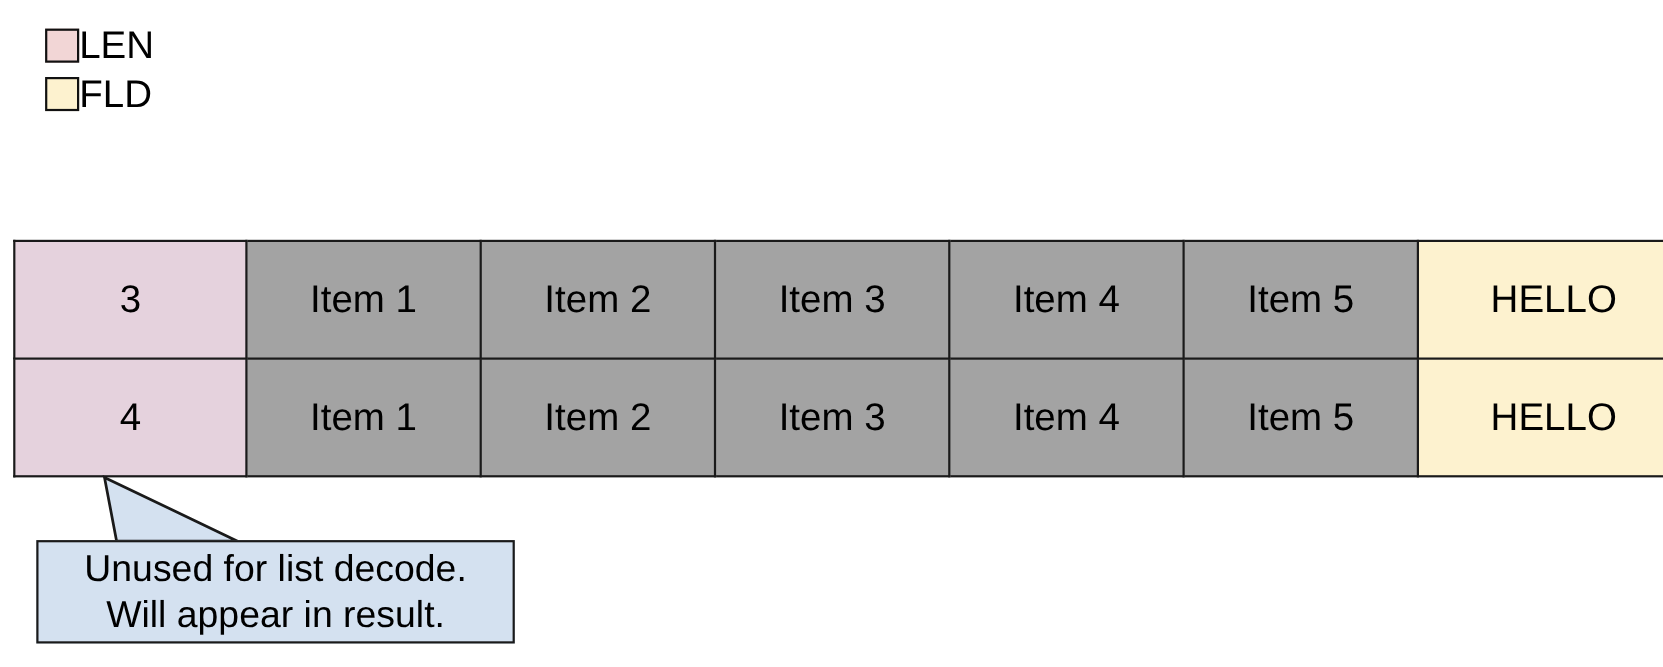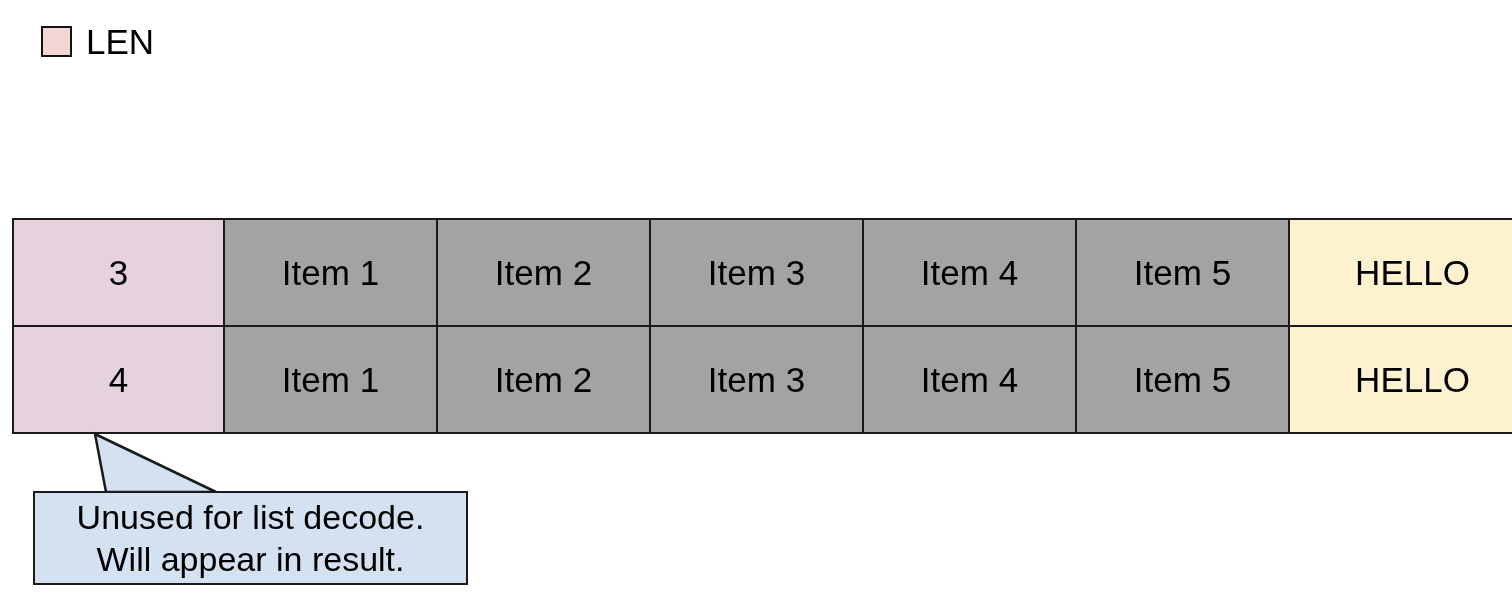--- a/index.html
+++ b/index.html
@@ -29,21 +29,20 @@
     height: 44px;
   }
   .legend-swatch {
     width: 31px;
     height: 31px;
     border: 2px solid #111111;
     box-sizing: border-box;
     flex: 0 0 auto;
   }
   .legend-label {
-    margin-left: 14px;
     font-size: 35px;
     line-height: 35px;
     letter-spacing: 0px;
     white-space: nowrap;
   }
 
   
   #packet-table {
     position: absolute;
     left: 12px;
@@ -97,20 +96,24 @@
   }
 </style>
 </head>
 <body>
 
 <div id="legend">
   <div class="legend-row">
     <span class="legend-swatch" style="background:#f2d6d6"></span>
     <span class="legend-label">LEN</span>
   </div>
+  <div class="legend-row">
+    <span class="legend-swatch" style="background:#fdf2cf"></span>
+    <span class="legend-label">FLD</span>
+  </div>
 </div>
 
 <table id="packet-table">
   <tbody>
     <tr>
       <td class="c-len">3</td>
       <td class="c-lst">Item 1</td>
       <td class="c-lst">Item 2</td>
       <td class="c-lst">Item 3</td>
       <td class="c-lst">Item 4</td>

